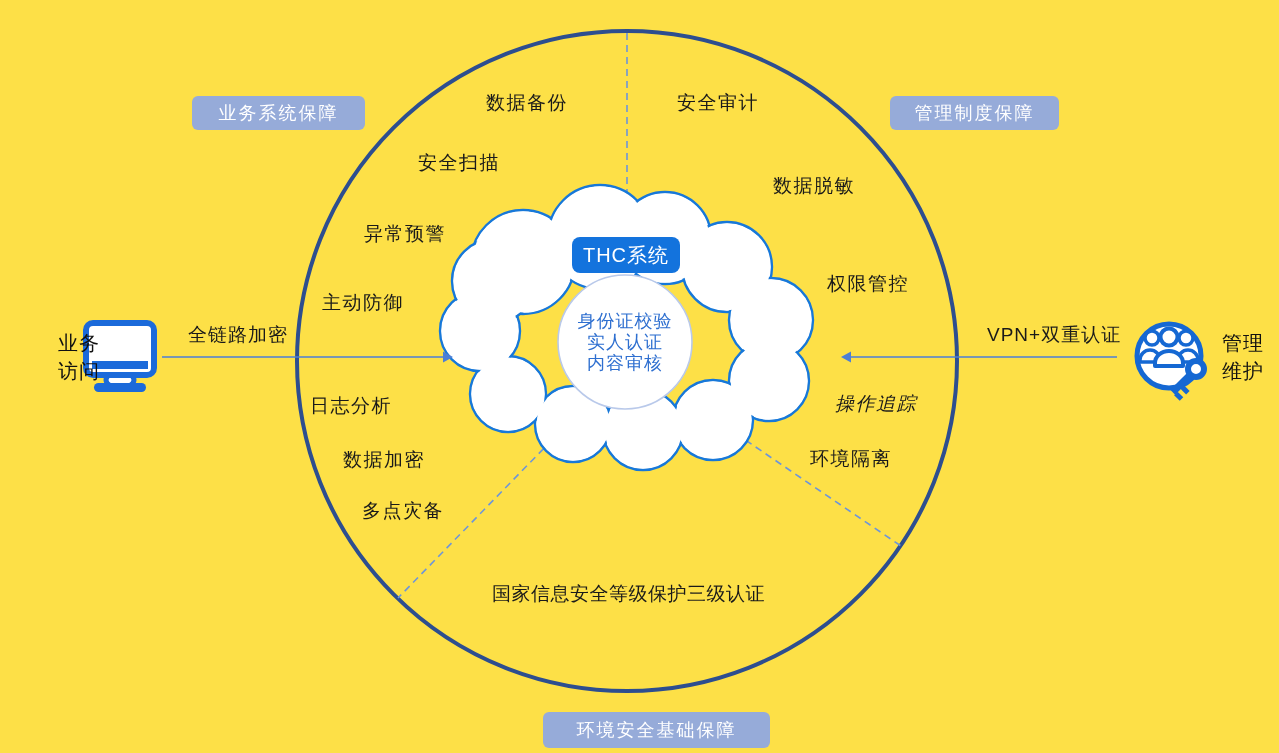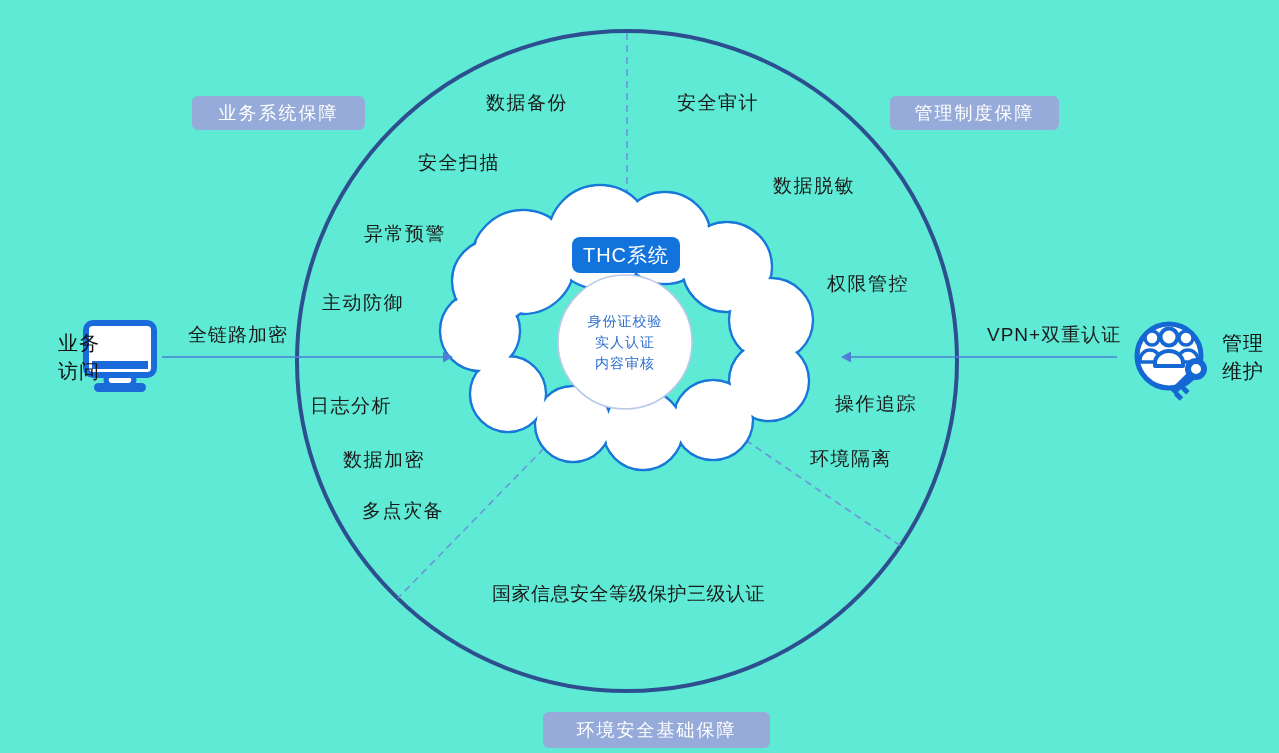--- a/index.html
+++ b/index.html
@@ -1,17 +1,17 @@
 <!DOCTYPE html>
 <html><head>
 <meta charset="utf-8">
 <style>
   html,body{margin:0;padding:0;background:#fff;}
   .canvas{
-    position:relative;width:1279px;height:753px;background:#5eead4;overflow:hidden;
+    position:relative;width:1279px;height:753px;background:#fde047;overflow:hidden;
     font-family:"Liberation Sans","DejaVu Sans",sans-serif;
   }
   svg.layer{position:absolute;left:0;top:0;}
   .lbl{
     position:absolute;font-size:19px;letter-spacing:1.5px;color:#1a1a1a;
     white-space:nowrap;font-weight:500;text-align:right;
   }
   .lbl.latin{letter-spacing:0.5px;}
   .badge{
     position:absolute;background:#96abd9;color:#ffffff;border-radius:6px;
@@ -19,21 +19,21 @@
     font-size:18px;letter-spacing:2px;font-weight:500;white-space:nowrap;
   }
   .thc-badge{
     position:absolute;left:572px;top:237px;width:108px;height:36px;
     background:#1373dd;color:#fff;border-radius:8px;font-size:20px;
     display:flex;align-items:center;justify-content:center;letter-spacing:1px;
     font-weight:500;
   }
   .core-text{
     position:absolute;left:545px;top:311px;width:160px;text-align:center;
-    color:#2e6fd0;font-size:14px;line-height:21px;font-weight:500;letter-spacing:1px;
+    color:#2e6fd0;font-size:18px;line-height:21px;font-weight:500;letter-spacing:1px;
   }
   .actor-label{
     position:absolute;font-size:20px;line-height:28px;color:#111;
     font-weight:500;letter-spacing:1px;white-space:nowrap;
   }
   .arrow-label{
     position:absolute;font-size:19px;color:#1a1a1a;font-weight:500;
     letter-spacing:1px;white-space:nowrap;
   }
 </style>
@@ -134,21 +134,21 @@
   <div class="lbl" style="left:418px;top:150px;">安全扫描</div>
   <div class="lbl" style="left:364px;top:221px;">异常预警</div>
   <div class="lbl" style="left:322px;top:290px;">主动防御</div>
   <div class="lbl" style="left:310px;top:393px;">日志分析</div>
   <div class="lbl" style="left:343px;top:447px;">数据加密</div>
   <div class="lbl" style="left:362px;top:498px;">多点灾备</div>
 
   <div class="lbl" style="left:677px;top:90px;">安全审计</div>
   <div class="lbl" style="left:773px;top:173px;">数据脱敏</div>
   <div class="lbl" style="left:827px;top:271px;">权限管控</div>
-  <div class="lbl" style="left:835px;top:391px;">操作追踪</div>
+  <div class="lbl" style="left:835px;top:391px;font-style:italic;">操作追踪</div>
   <div class="lbl" style="left:810px;top:446px;">环境隔离</div>
 
   <div class="lbl latin" style="left:492px;top:581px;">国家信息安全等级保护三级认证</div>
 
   <div class="actor-label" style="left:20px;top:329px;margin-left:38px;">
     <div>业务</div>
     <div>访问</div>
   </div>
   <div class="arrow-label" style="left:188px;top:322px;">全链路加密</div>
 

